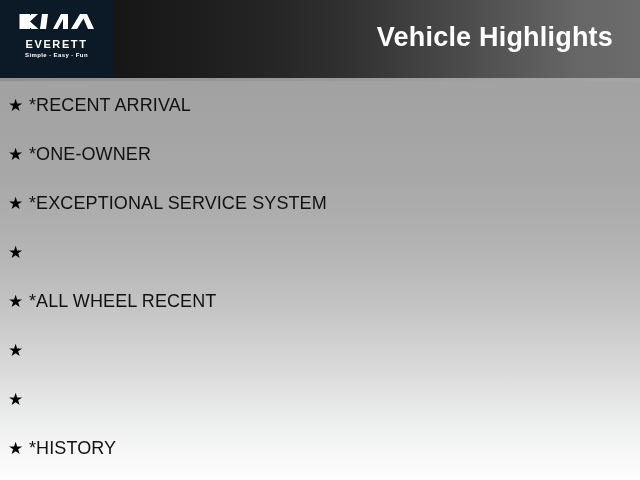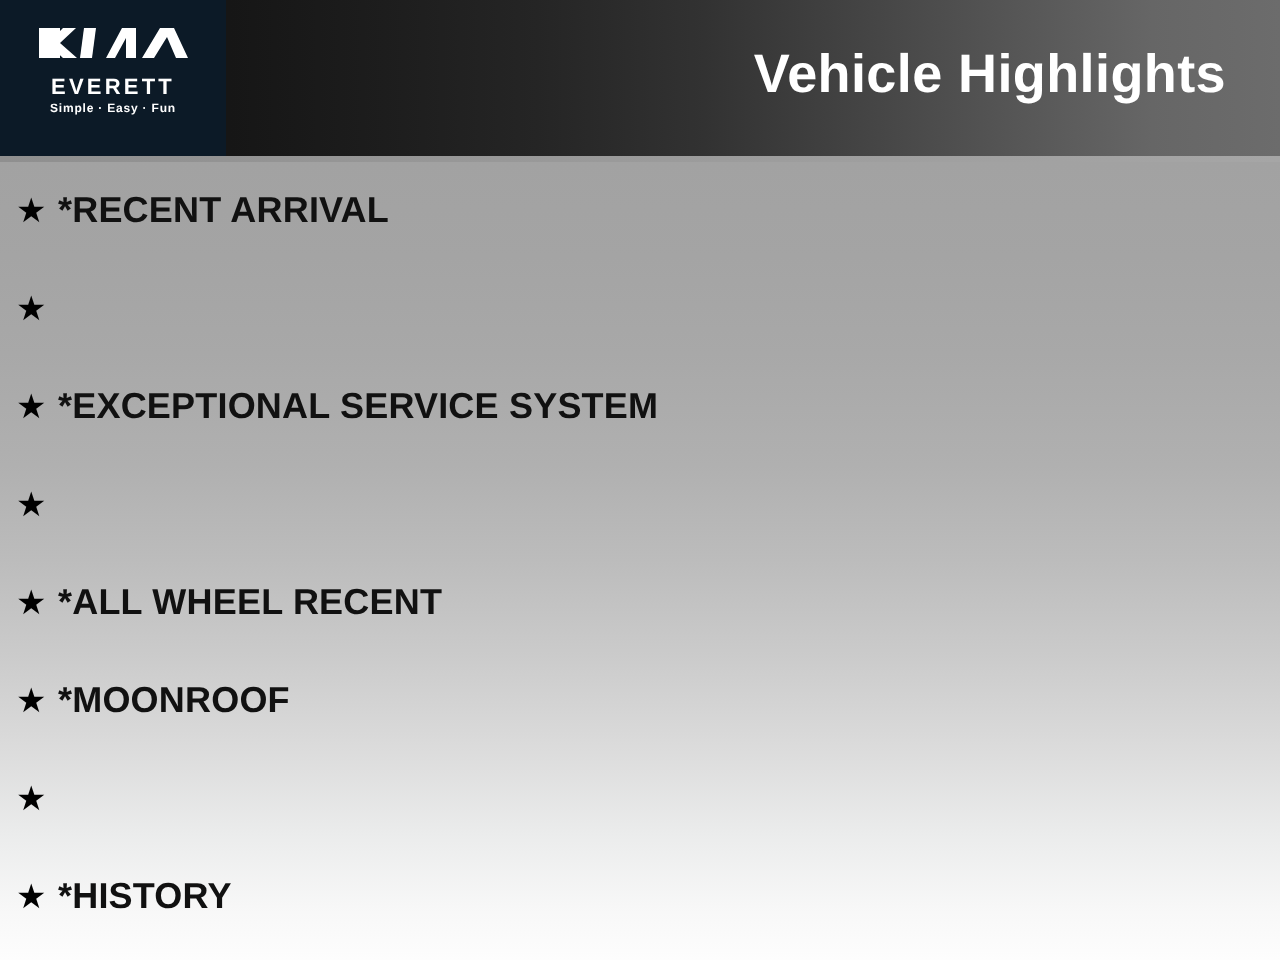--- a/index.html
+++ b/index.html
@@ -144,21 +144,21 @@
     color: #000000;
     font-size: 17px;
     line-height: 17px;
     text-align: left;
     flex: none;
   }
 
   .highlight-label {
     color: #111111;
     font-size: 18px;
-    font-weight: bold;
+    font-weight: normal;
     letter-spacing: 0.1px;
     white-space: nowrap;
   }
 </style>
 </head>
 <body>
 
 <div id="screen">
 
   <div id="header"></div>
@@ -185,35 +185,35 @@
   </div>
 
   <div id="body-area">
     <ul id="highlights-list">
         <li class="highlight-row">
           <span class="highlight-star">★</span>
           <span class="highlight-label">*RECENT ARRIVAL</span>
         </li>
         <li class="highlight-row">
           <span class="highlight-star">★</span>
+          <span class="highlight-label">*ONE-OWNER</span>
         </li>
         <li class="highlight-row">
           <span class="highlight-star">★</span>
           <span class="highlight-label">*EXCEPTIONAL SERVICE SYSTEM</span>
         </li>
         <li class="highlight-row">
           <span class="highlight-star">★</span>
         </li>
         <li class="highlight-row">
           <span class="highlight-star">★</span>
           <span class="highlight-label">*ALL WHEEL RECENT</span>
         </li>
         <li class="highlight-row">
           <span class="highlight-star">★</span>
-          <span class="highlight-label">*MOONROOF</span>
         </li>
         <li class="highlight-row">
           <span class="highlight-star">★</span>
         </li>
         <li class="highlight-row">
           <span class="highlight-star">★</span>
           <span class="highlight-label">*HISTORY</span>
         </li>
       </ul>
   </div>

